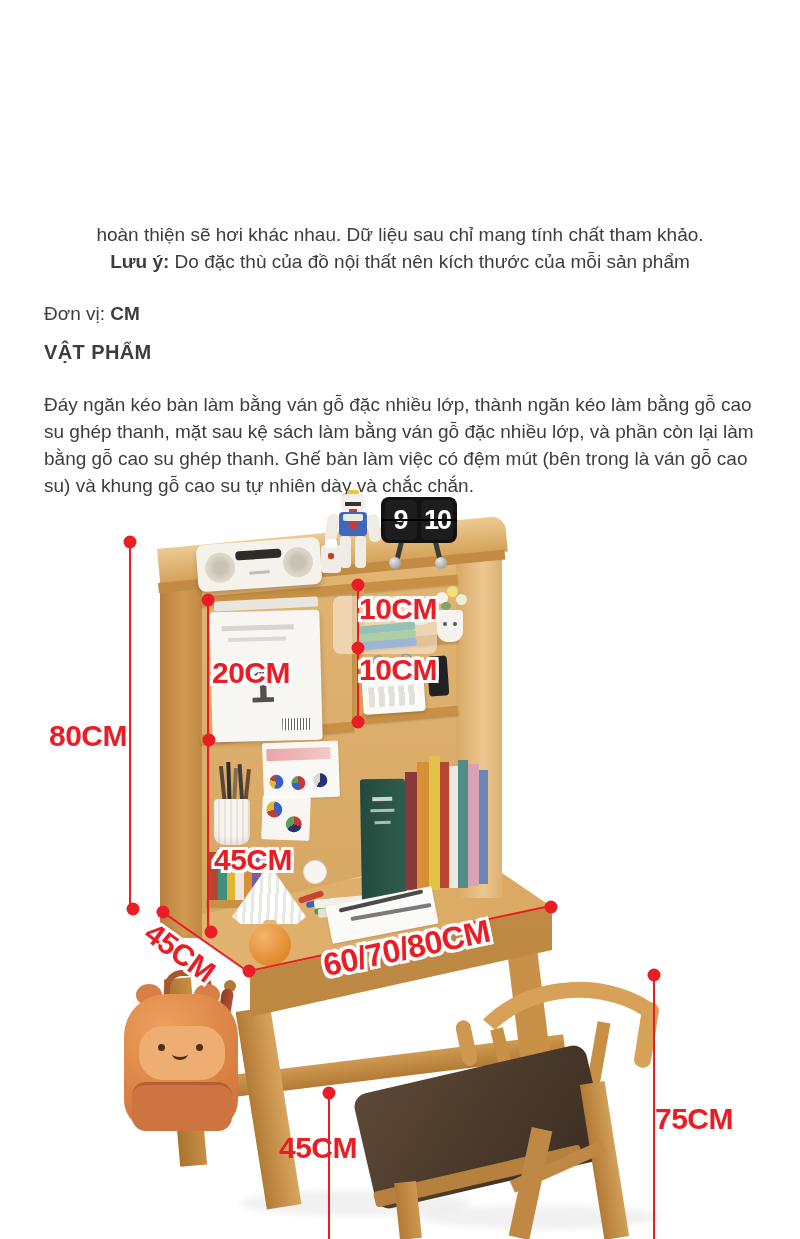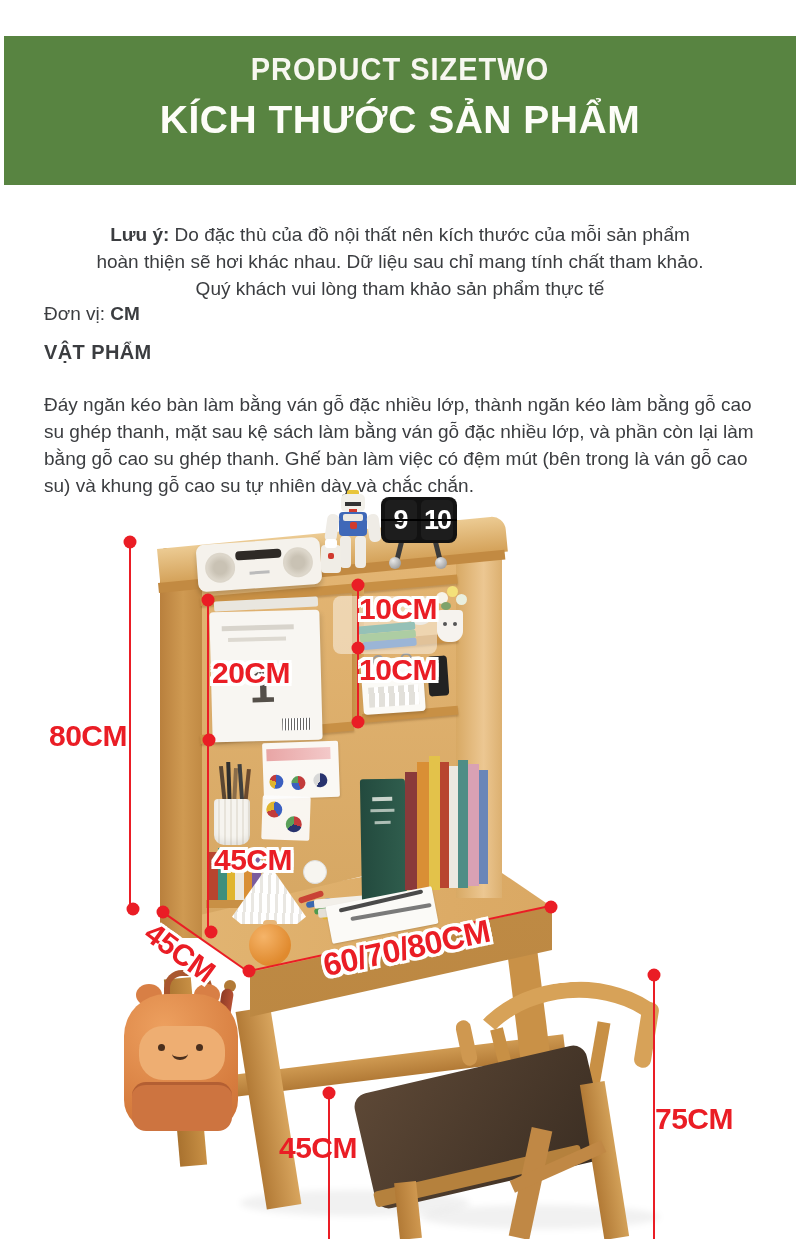--- a/index.html
+++ b/index.html
@@ -32,29 +32,24 @@
        letter-spacing:-.5px;white-space:nowrap;}
   .dimo{text-shadow:-3px -3px 0 #fff,3px -3px 0 #fff,-3px 3px 0 #fff,3px 3px 0 #fff,
         -3px 0 0 #fff,3px 0 0 #fff,0 -3px 0 #fff,0 3px 0 #fff;}
   .shadow{position:absolute;border-radius:50%;background:rgba(0,0,0,.055);filter:blur(3px);}
 </style>
 </head>
 <body>
 
 <div class="page">
 
-  <div class="band">
-    <div class="eyebrow">PRODUCT SIZETWO</div>
-    <div class="htitle">KÍCH THƯỚC SẢN PHẨM</div>
-  </div>
 
   <div class="note">
+    <div>hoàn thiện sẽ hơi khác nhau. Dữ liệu sau chỉ mang tính chất tham khảo.</div>
     <div><b>Lưu ý:</b> <span>Do đặc thù của đồ nội thất nên kích thước của mỗi sản phẩm</span></div>
-    <div>hoàn thiện sẽ hơi khác nhau. Dữ liệu sau chỉ mang tính chất tham khảo.</div>
-    <div>Quý khách vui lòng tham khảo sản phẩm thực tế</div>
   </div>
 
   <div class="unit">
     <span>Đơn vị:</span>
     <b>CM</b>
   </div>
 
   <div class="mheading">VẬT PHẨM</div>
   <p class="mbody">Đáy ngăn kéo bàn làm bằng ván gỗ đặc nhiều lớp, thành ngăn kéo làm bằng gỗ cao su ghép thanh, mặt sau kệ sách làm bằng ván gỗ đặc nhiều lớp, và phần còn lại làm bằng gỗ cao su ghép thanh. Ghế bàn làm việc có đệm mút (bên trong là ván gỗ cao su) và khung gỗ cao su tự nhiên dày và chắc chắn.</p>
 

